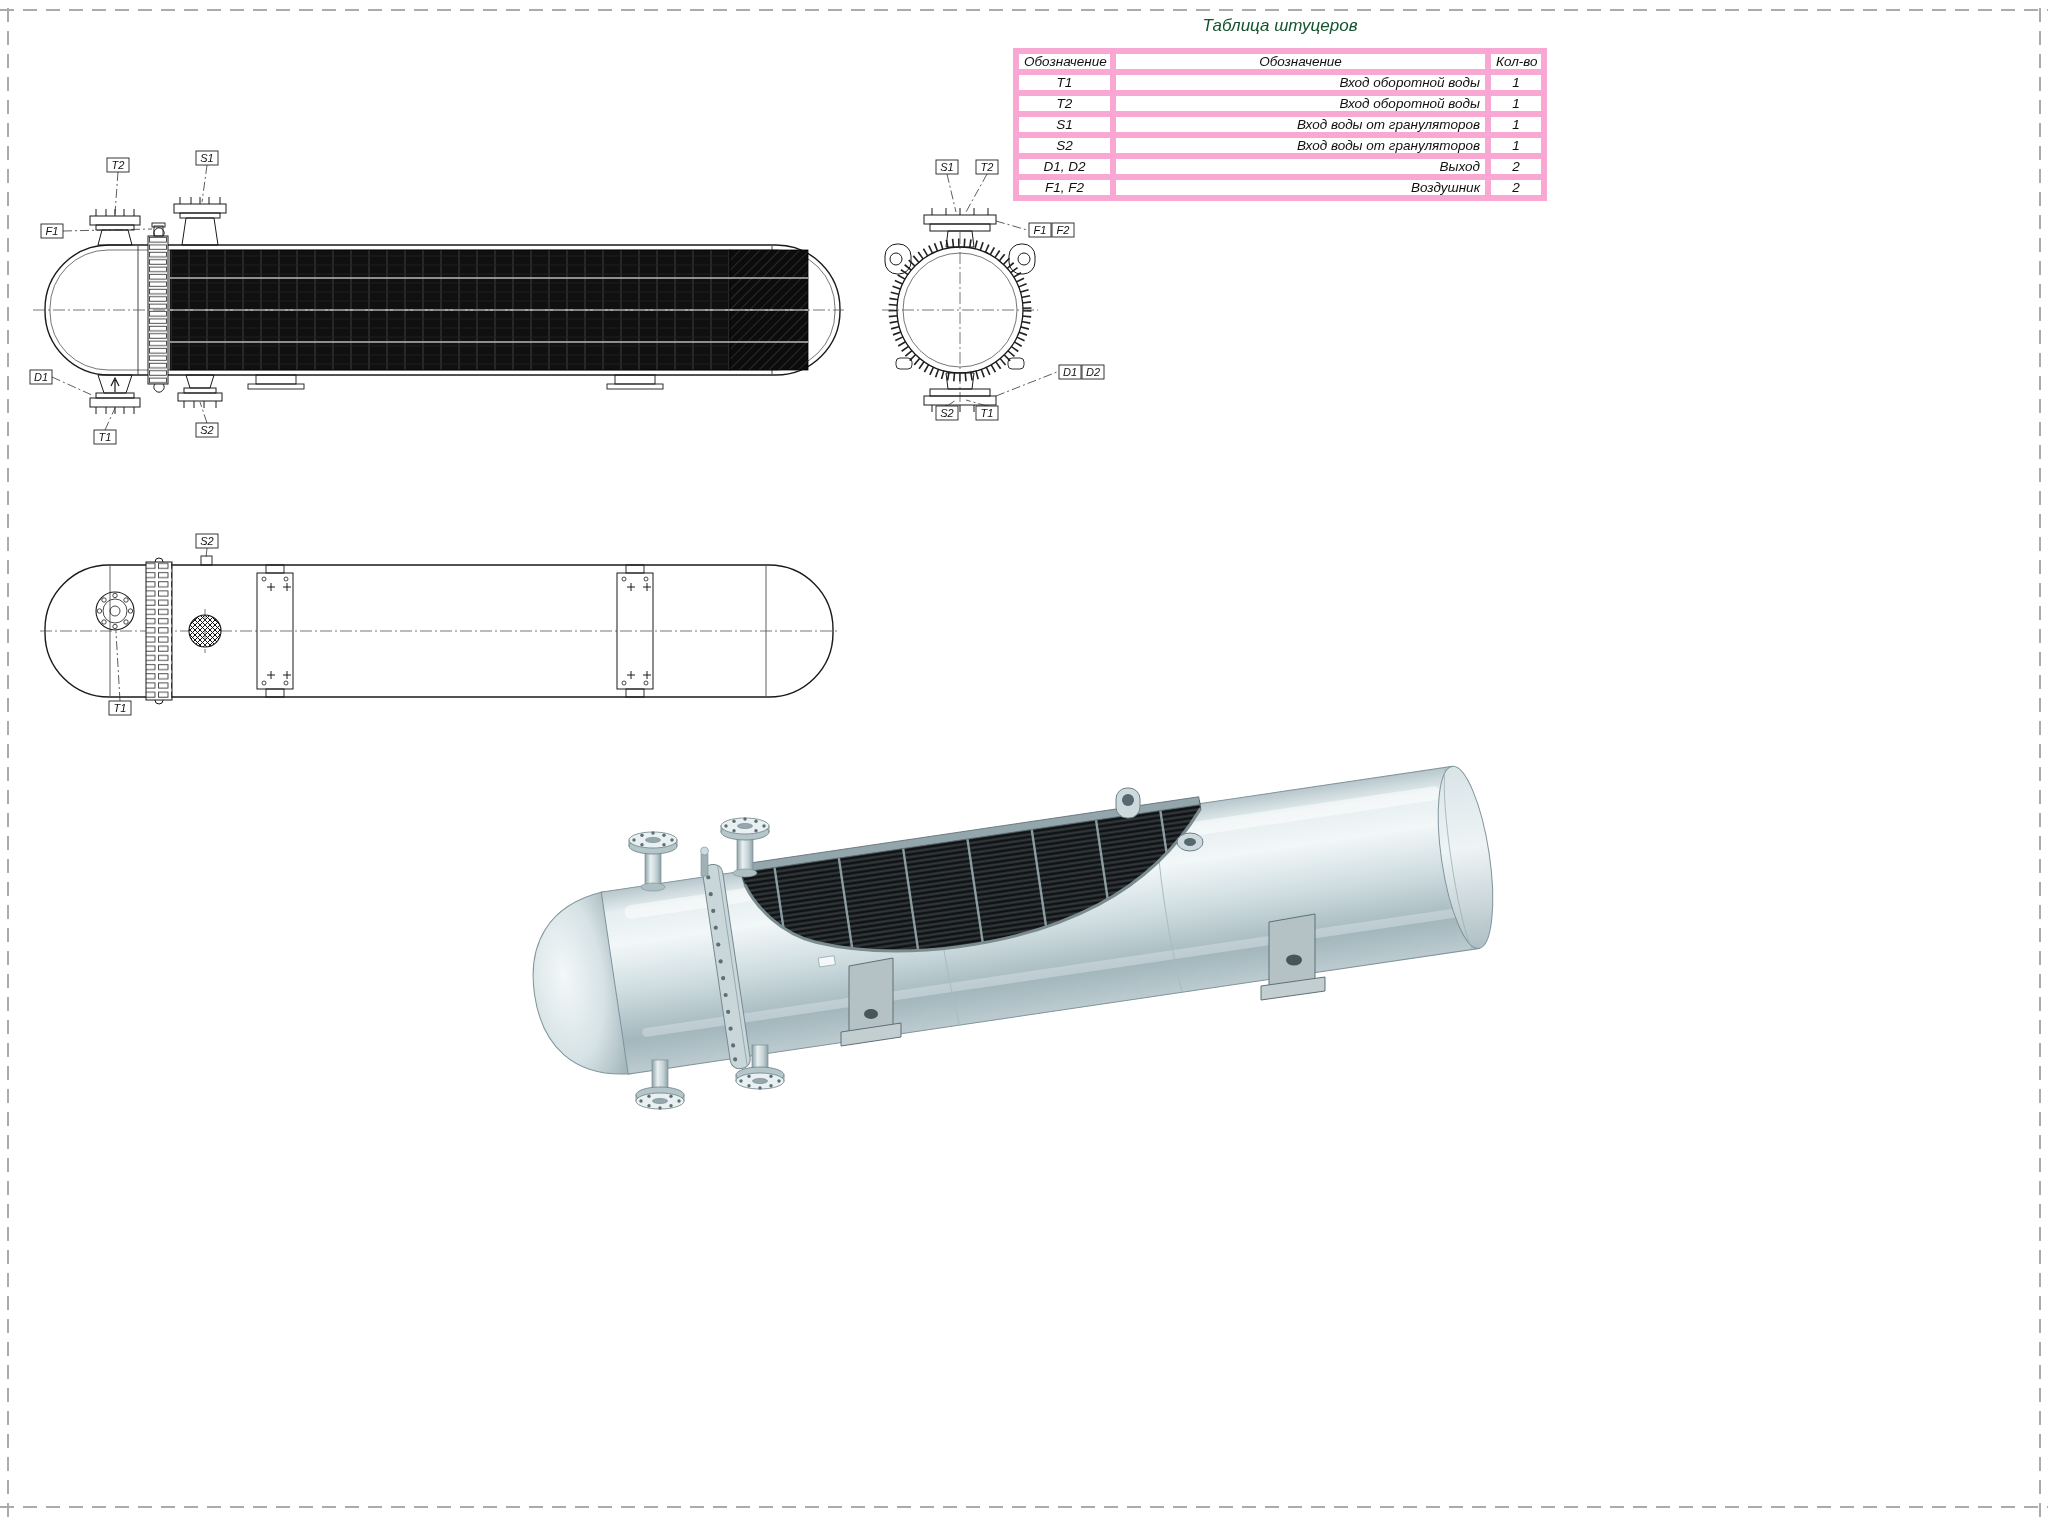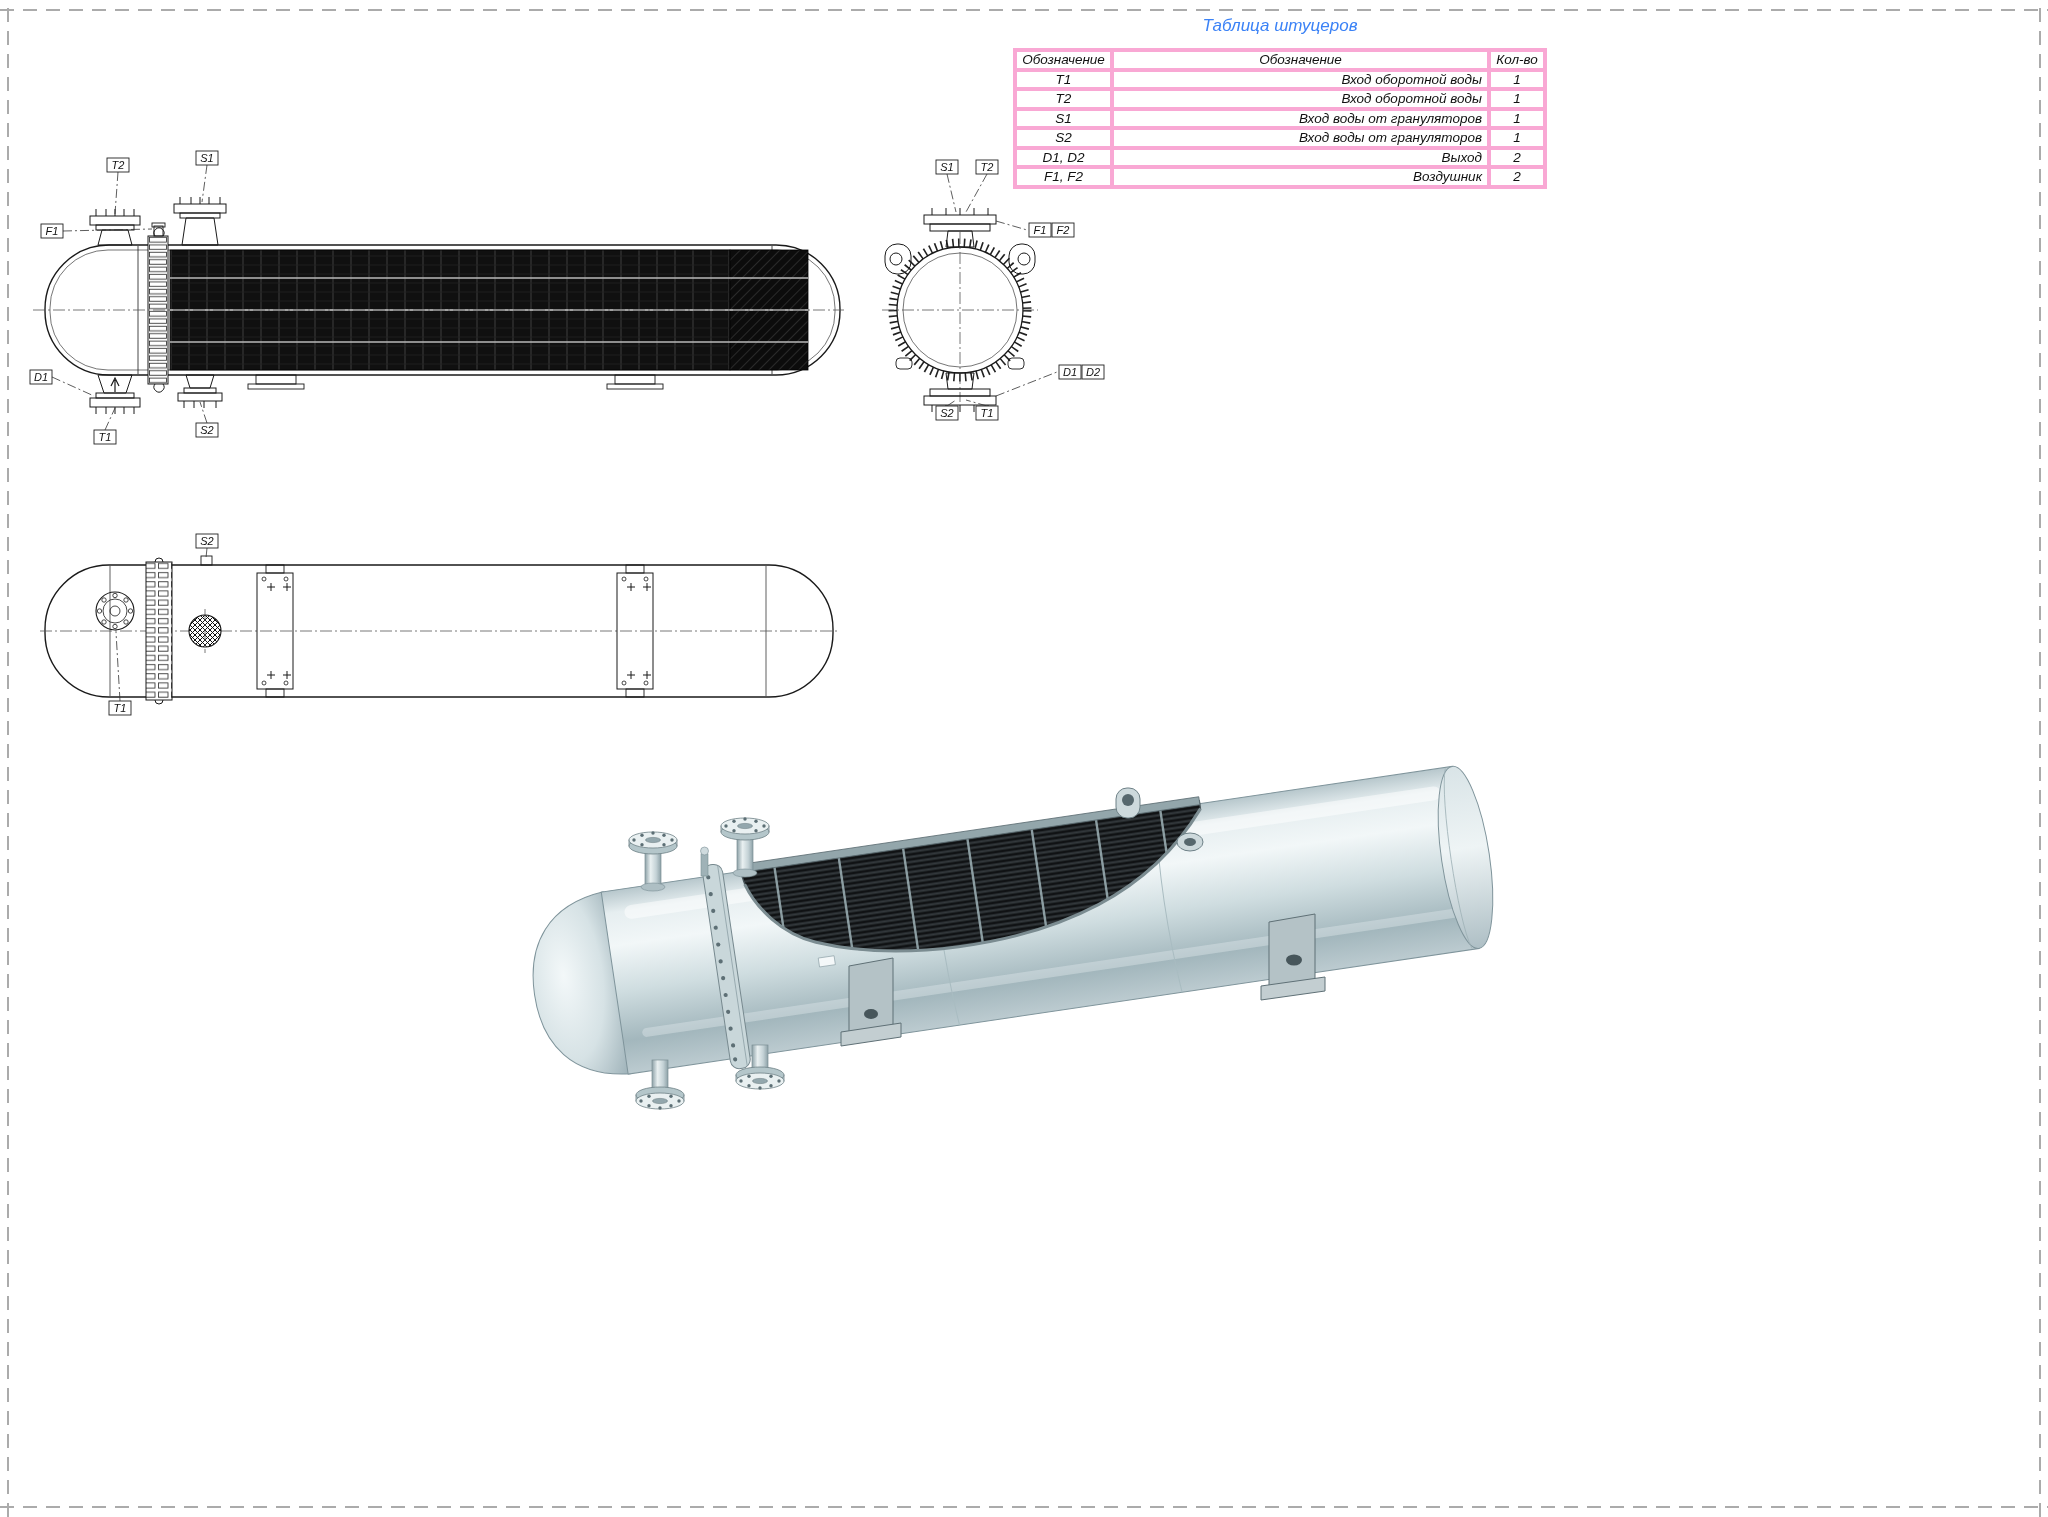--- a/index.html
+++ b/index.html
@@ -6,24 +6,24 @@
   html,body { background:#d9d9d9; }
   body { font-family:"Liberation Sans", sans-serif; }
   .page { position:relative; width:2048px; height:1517px; background:#ffffff; overflow:hidden; }
 
   .edge-h { position:absolute; left:0; right:0; height:2px;
     background-image:repeating-linear-gradient(90deg,#ababab 0 14px, transparent 14px 23px); }
   .edge-v { position:absolute; top:0; bottom:0; width:2px;
     background-image:repeating-linear-gradient(0deg,#ababab 0 14px, transparent 14px 23px); }
 
   .tbl-block { position:absolute; left:1013px; top:16px; width:534px; }
-  .tbl-title { text-align:center; font-style:italic; font-size:17px; color:#3b82f6; margin-bottom:12px; }
+  .tbl-title { text-align:center; font-style:italic; font-size:17px; color:#14532d; margin-bottom:12px; }
   table.noz { width:100%; border-collapse:collapse; table-layout:fixed; border:1.5px solid #1d1d1d; }
   table.noz th, table.noz td {
-    border:4px solid #f9a8d4; font-style:italic; font-weight:normal;
+    border:6px solid #f9a8d4; font-style:italic; font-weight:normal;
     font-size:13.5px; color:#111; height:19.5px; padding:0 5px; overflow:hidden; white-space:nowrap;
   }
   table.noz th { text-align:center; }
   td.c-des, td.c-qty { text-align:center; }
   td.c-name { text-align:right; }
 
   svg { position:absolute; }
   svg text { font-family:"Liberation Sans", sans-serif; }
   .lt { font-style:italic; font-size:11px; fill:#111; }
   .lbx { fill:#ffffff; stroke:#222; stroke-width:0.9; }

